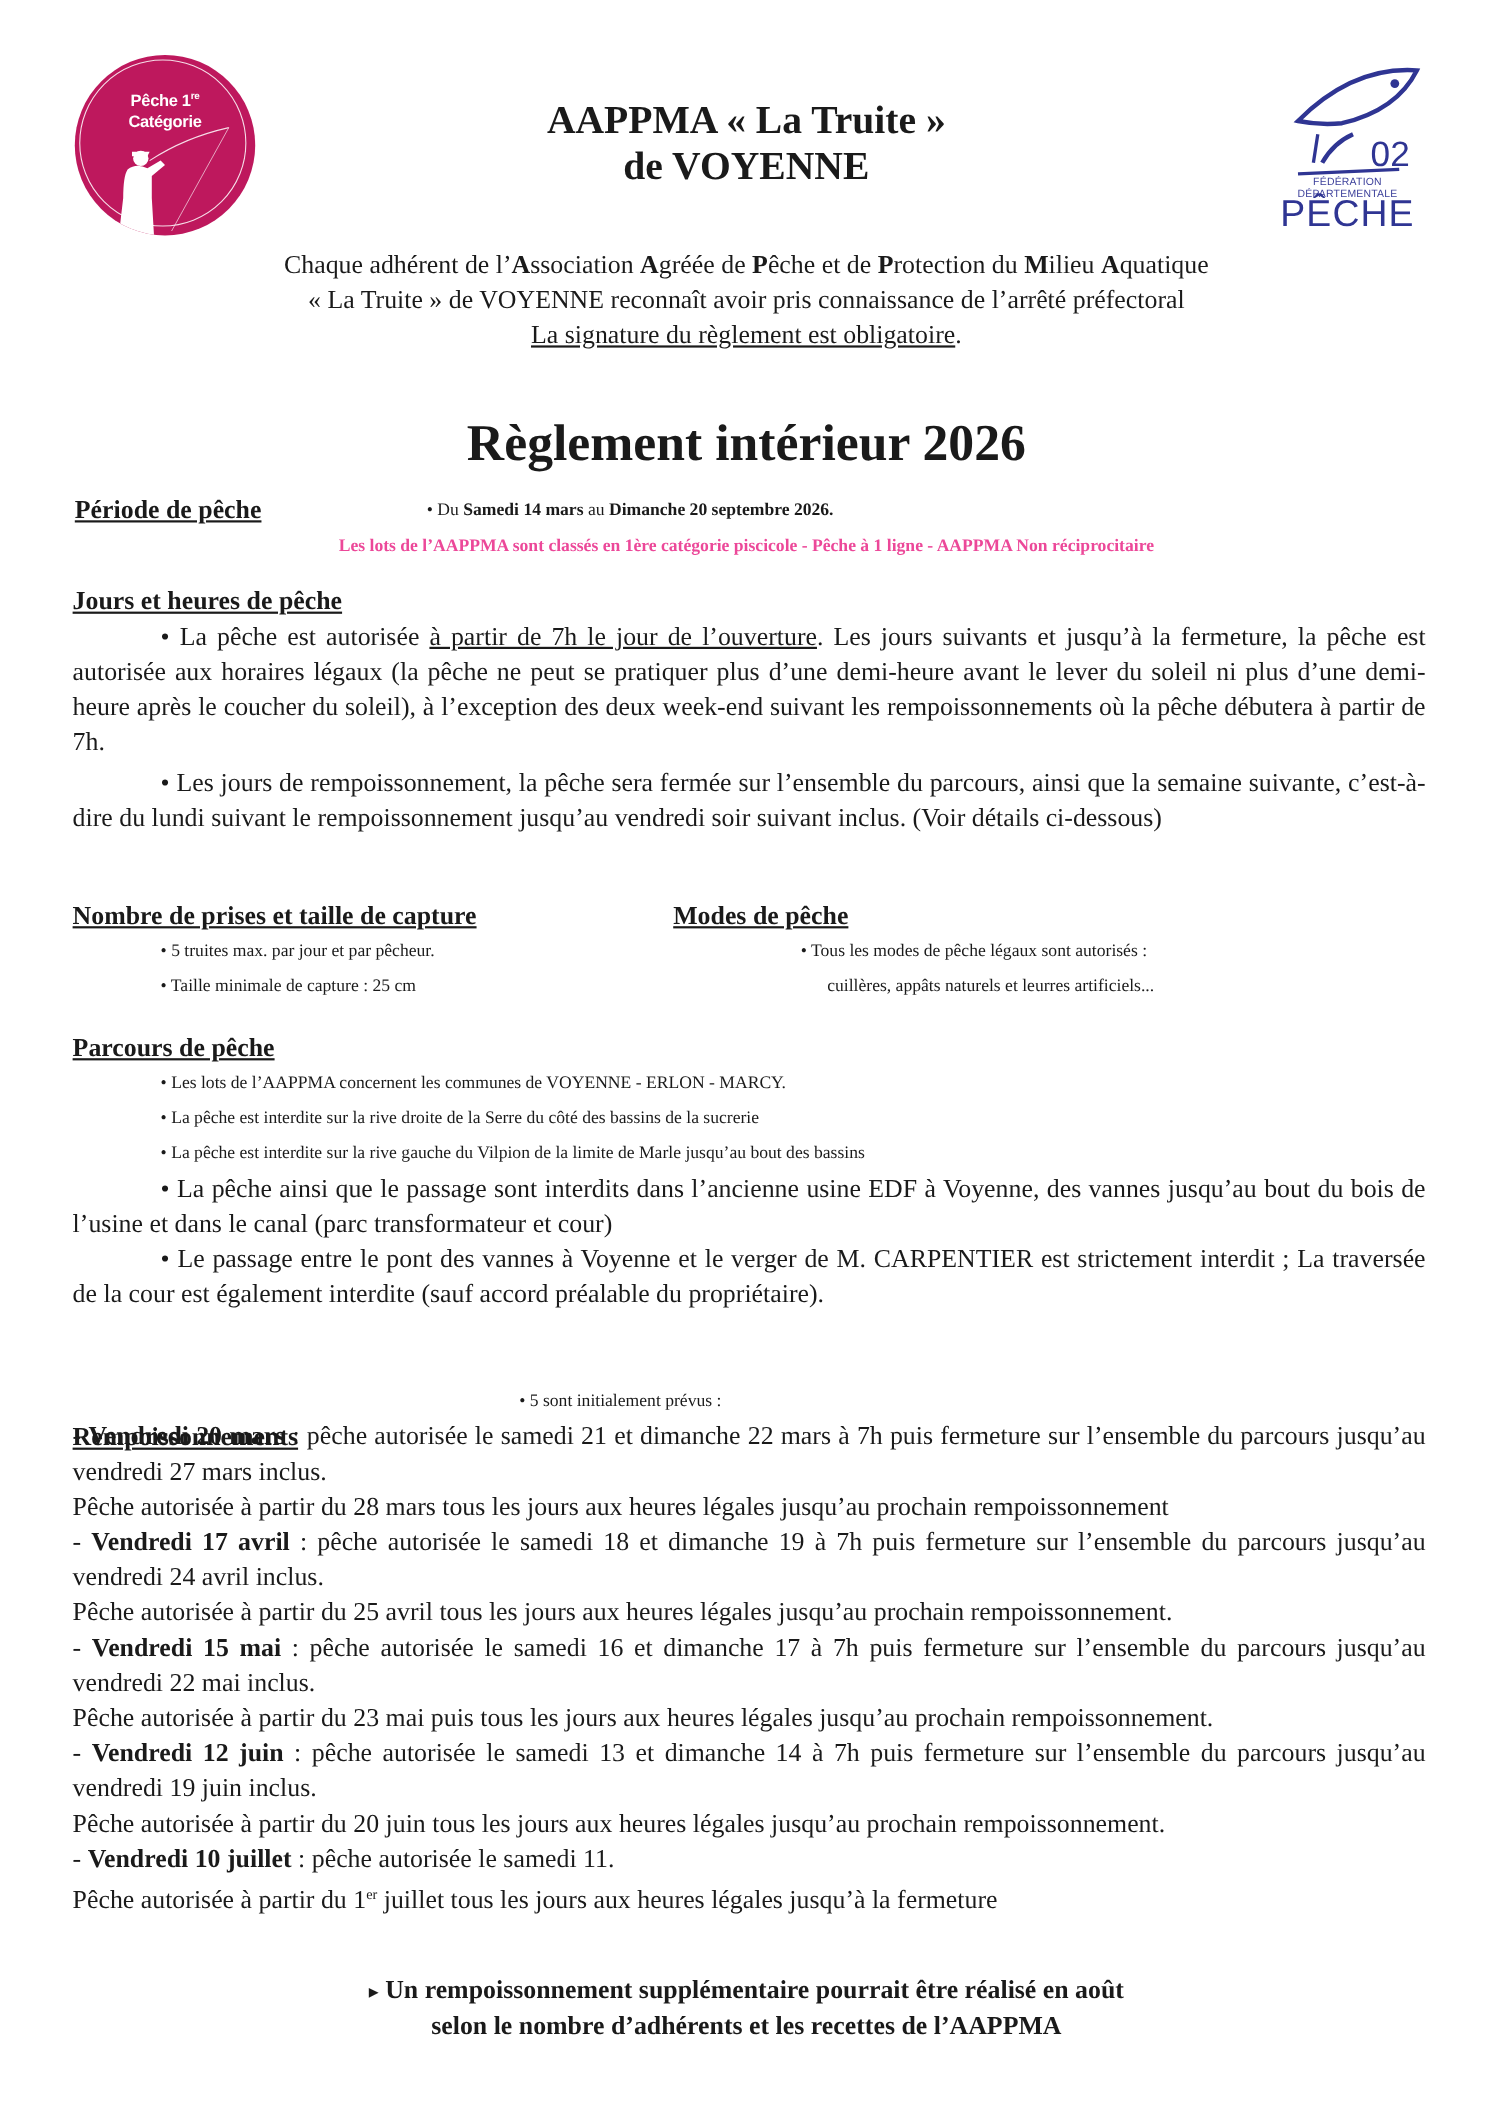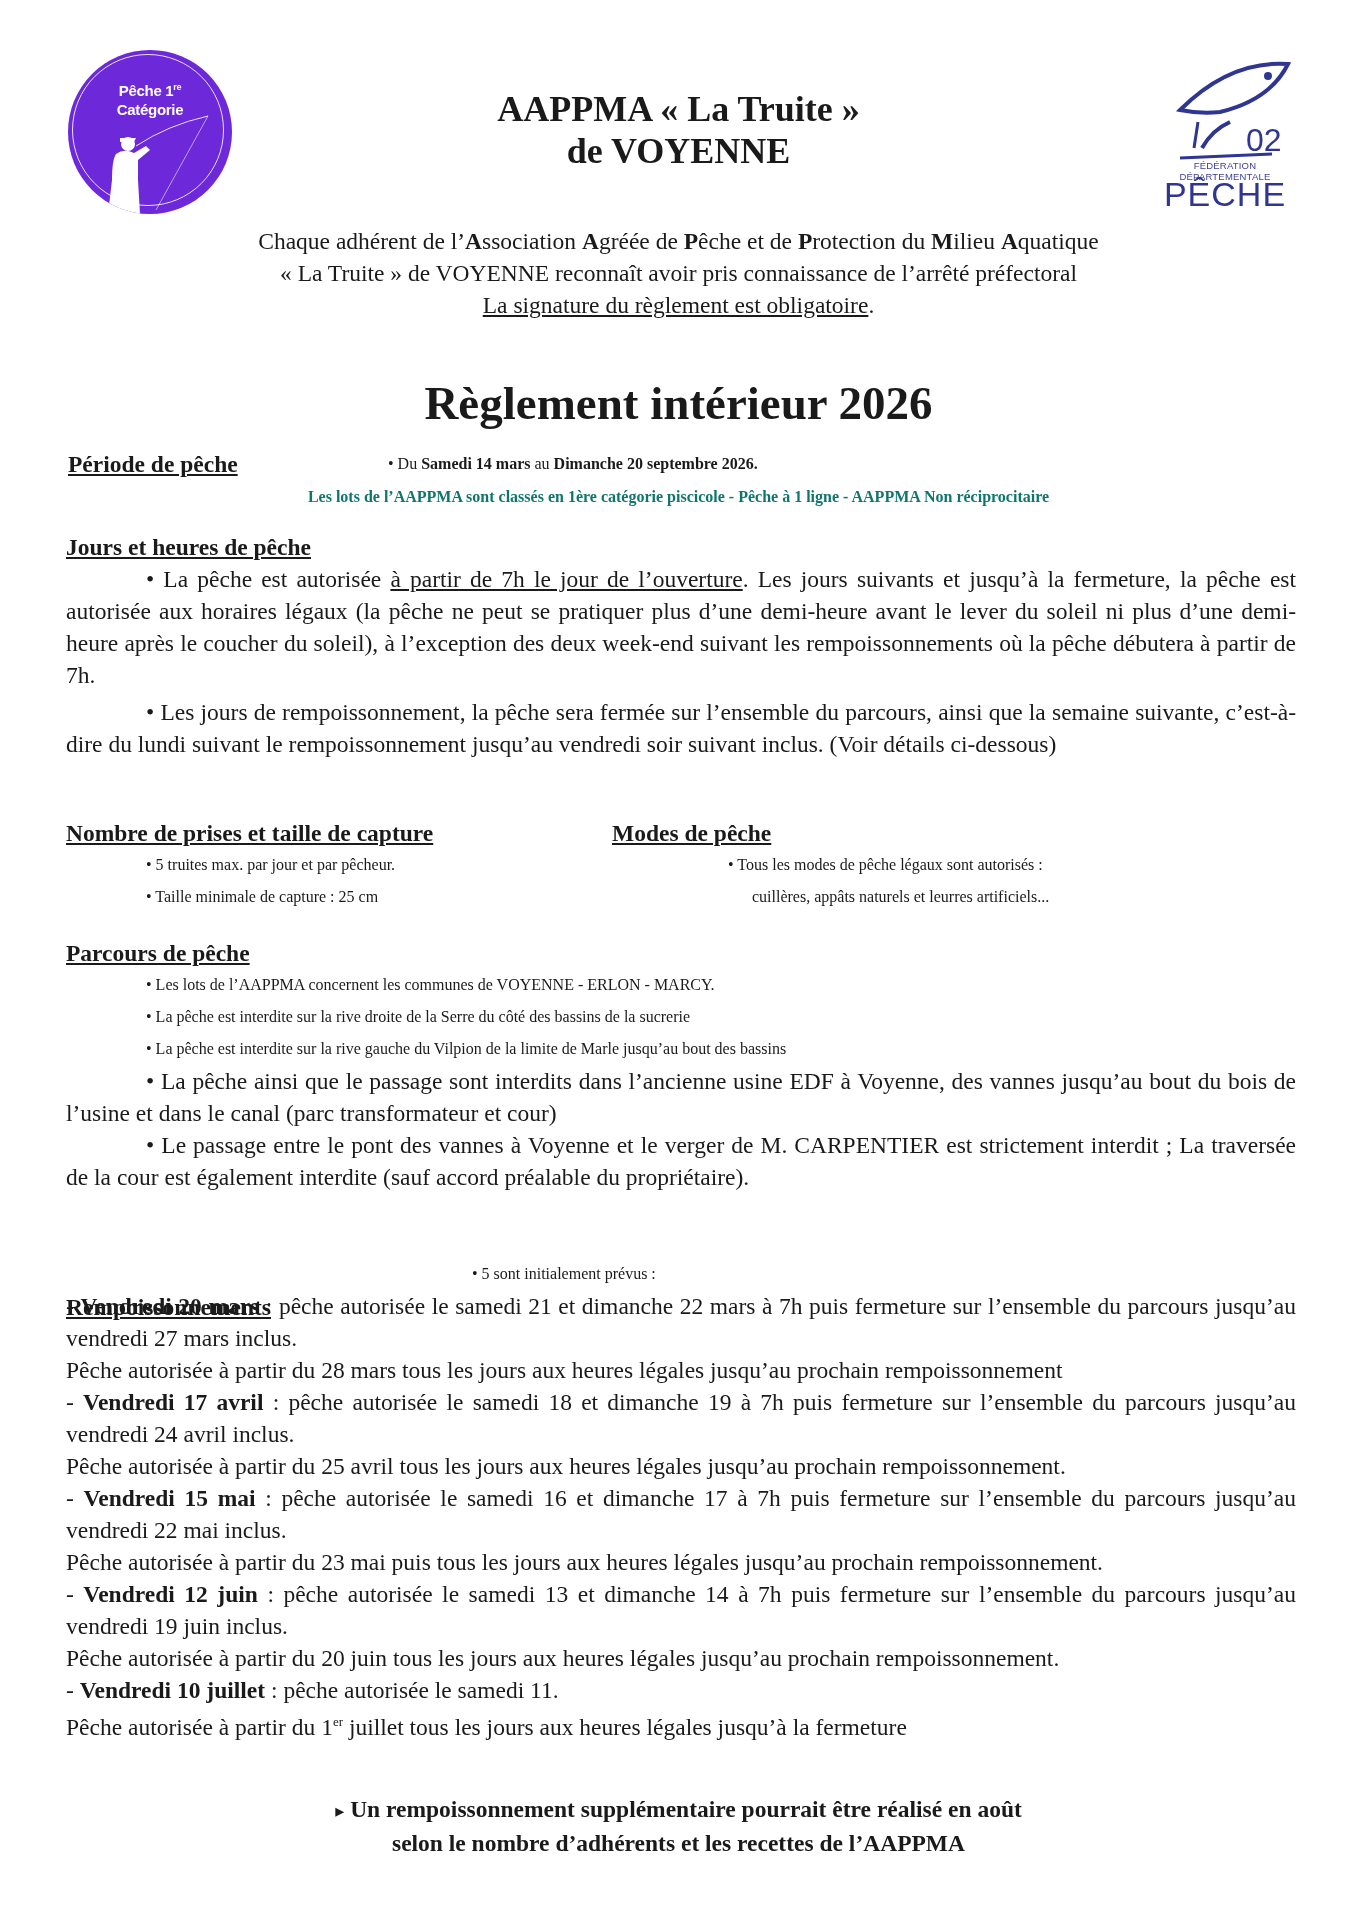--- a/index.html
+++ b/index.html
@@ -4,21 +4,21 @@
 <style>
   html, body { margin: 0; padding: 0; background: #ffffff; }
   body {
     width: 1357px; height: 1920px; position: relative; overflow: hidden;
     font-family: "Liberation Serif", "DejaVu Serif", serif;
     color: #1a1a1a;
   }
   .abs { position: absolute; }
   .badge {
     left: 68px; top: 50px; width: 164px; height: 164px; border-radius: 50%;
-    background: #6d28d9; overflow: hidden;
+    background: #be185d; overflow: hidden;
   }
   .badge-ring {
     position: absolute; left: 4px; top: 4px; width: 152px; height: 152px;
     border-radius: 50%; border: 1.5px solid rgba(255,255,255,0.85); box-sizing: border-box;
   }
   .badge-text {
     position: absolute; left: 0; width: 100%; top: 28px; text-align: center;
     color: #fff; font-family: "Liberation Sans", "DejaVu Sans", sans-serif;
     font-weight: bold; font-size: 15px; line-height: 19px; letter-spacing: -0.3px;
   }
@@ -46,21 +46,21 @@
     font-size: 23.5px; line-height: 32px;
   }
   .intro b { font-weight: bold; }
   .u { text-decoration: underline; }
   .main-title {
     left: 200px; width: 957px; top: 375px; text-align: center;
     font-weight: bold; font-size: 47px; line-height: 56px;
   }
   .line { font-size: 16px; line-height: 32px; white-space: nowrap; }
   .h { text-decoration: underline; font-weight: bold; font-size: 23.5px; line-height: 32px; white-space: nowrap; }
-  .red { color: #0f766e; font-weight: bold; }
+  .red { color: #ec4899; font-weight: bold; }
   .para { left: 66px; width: 1230px; font-size: 23.5px; line-height: 32px; text-align: justify; }
   .indent { text-indent: 80px; }
   .footer {
     left: 200px; width: 957px; top: 1793px; text-align: center;
     font-weight: bold; font-size: 23.5px; line-height: 32px;
   }
 </style>
 </head>
 <body>
 

